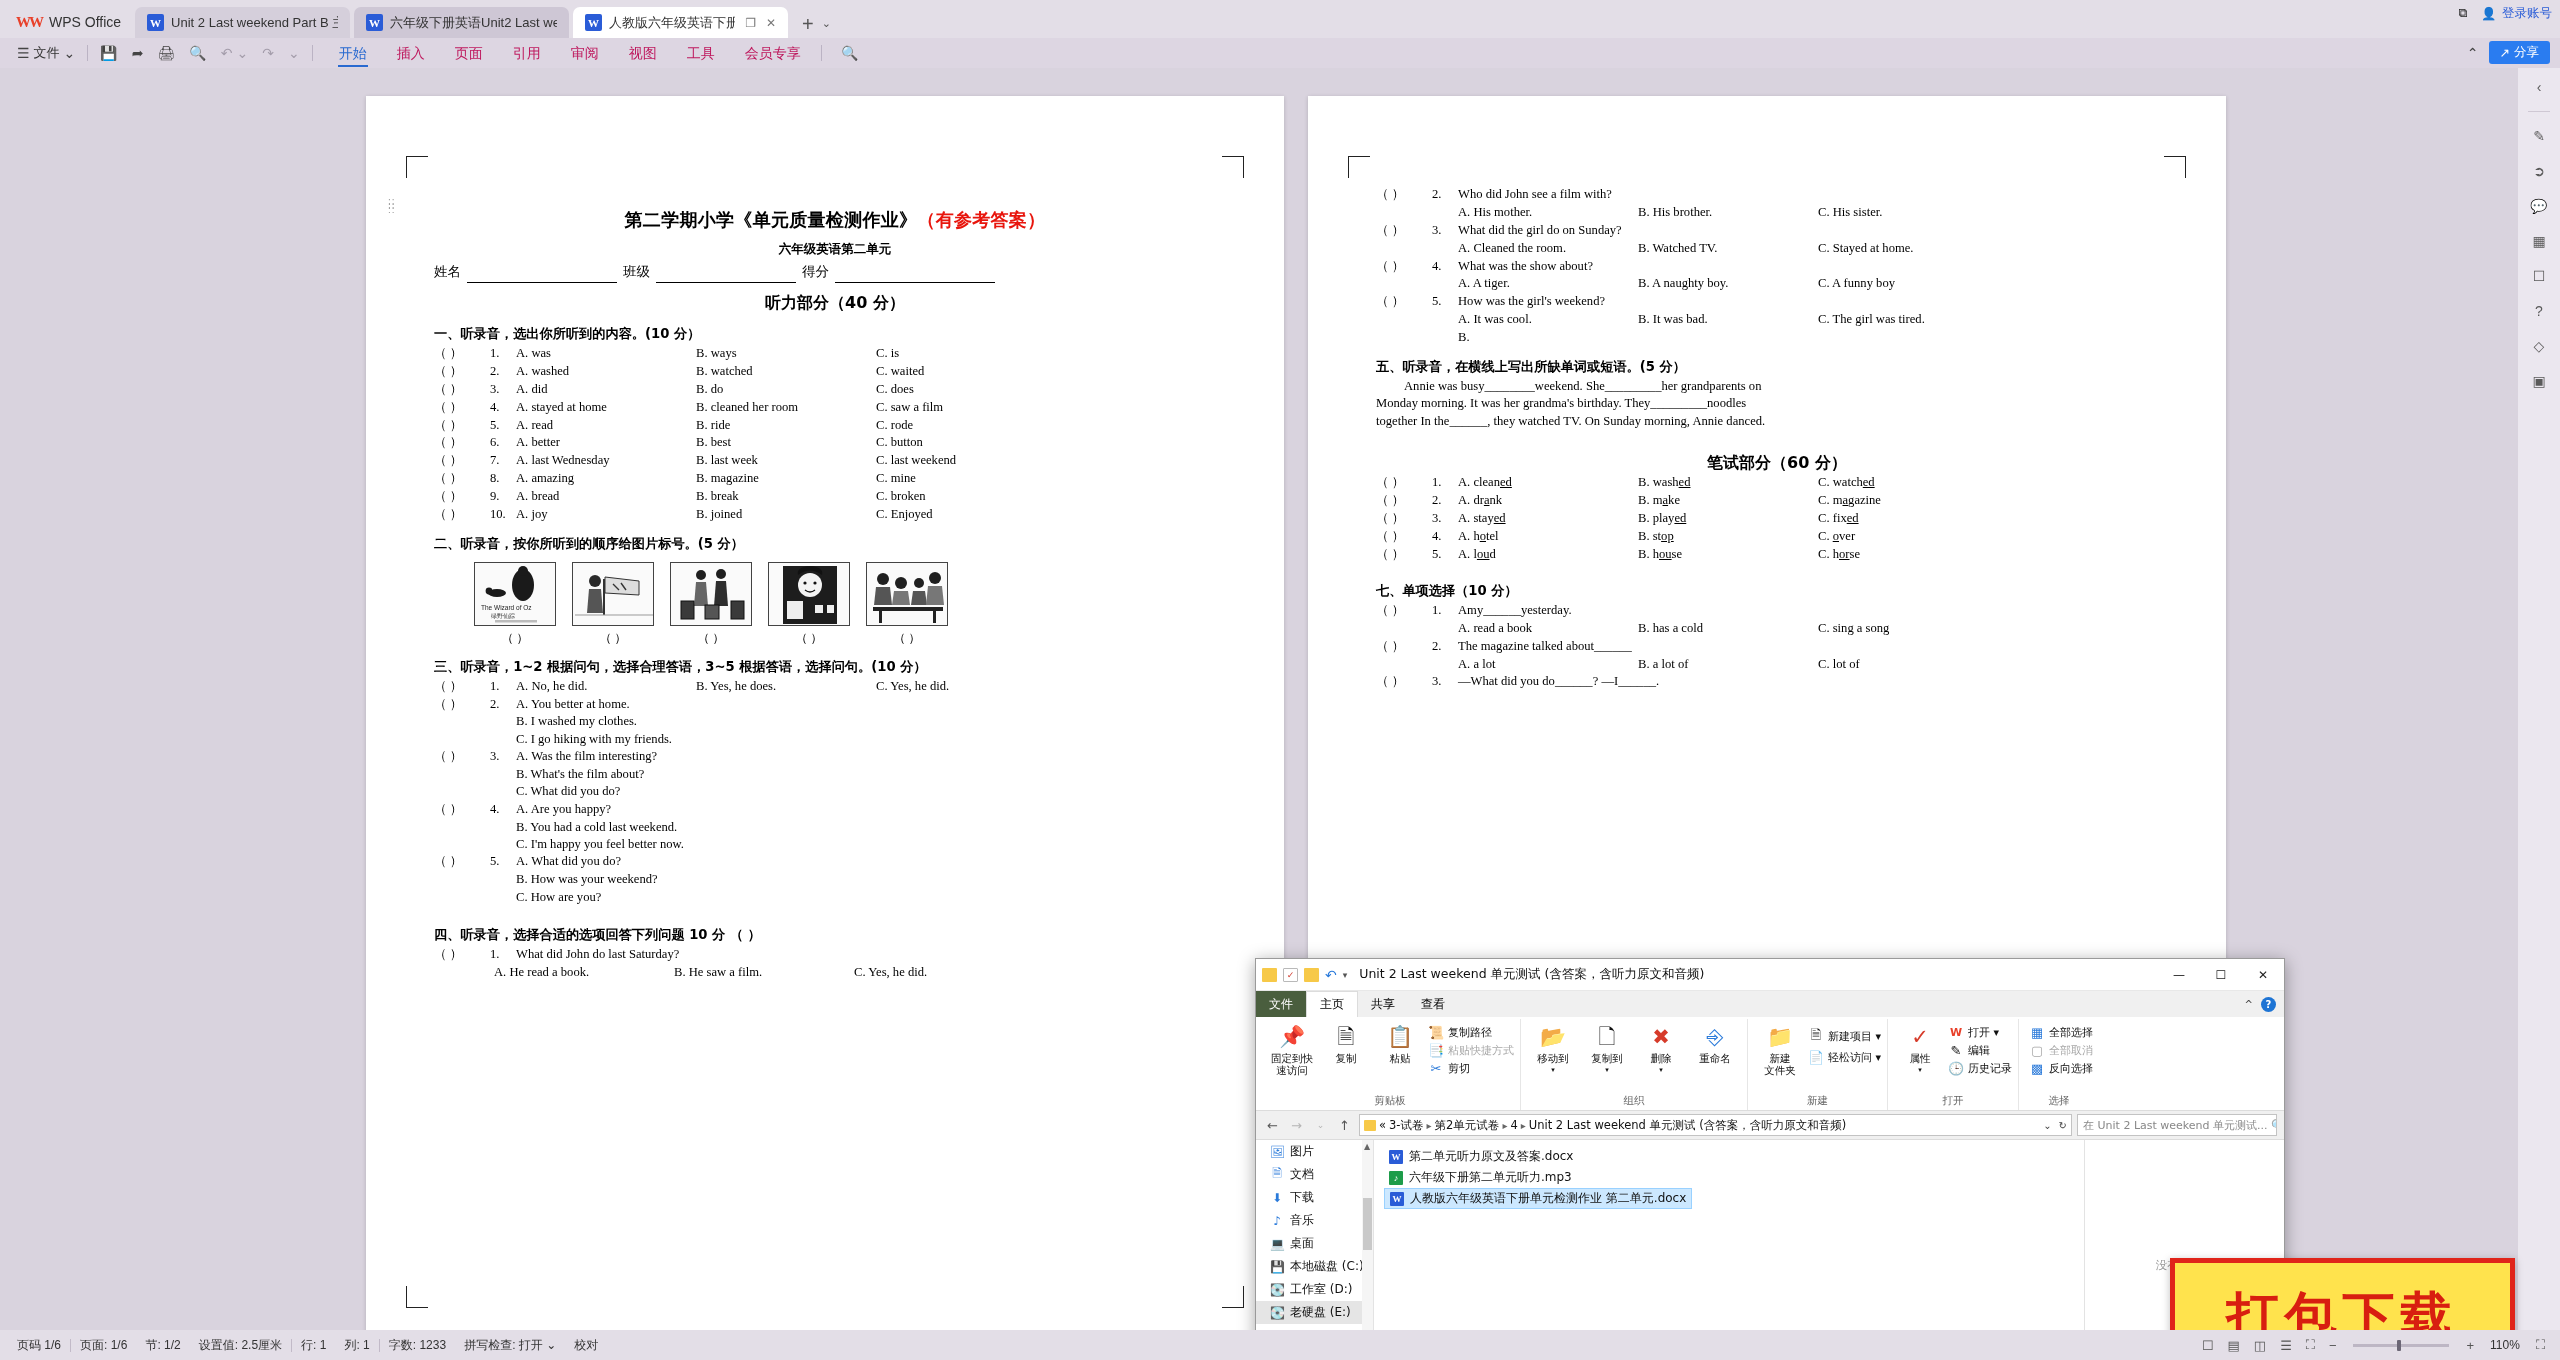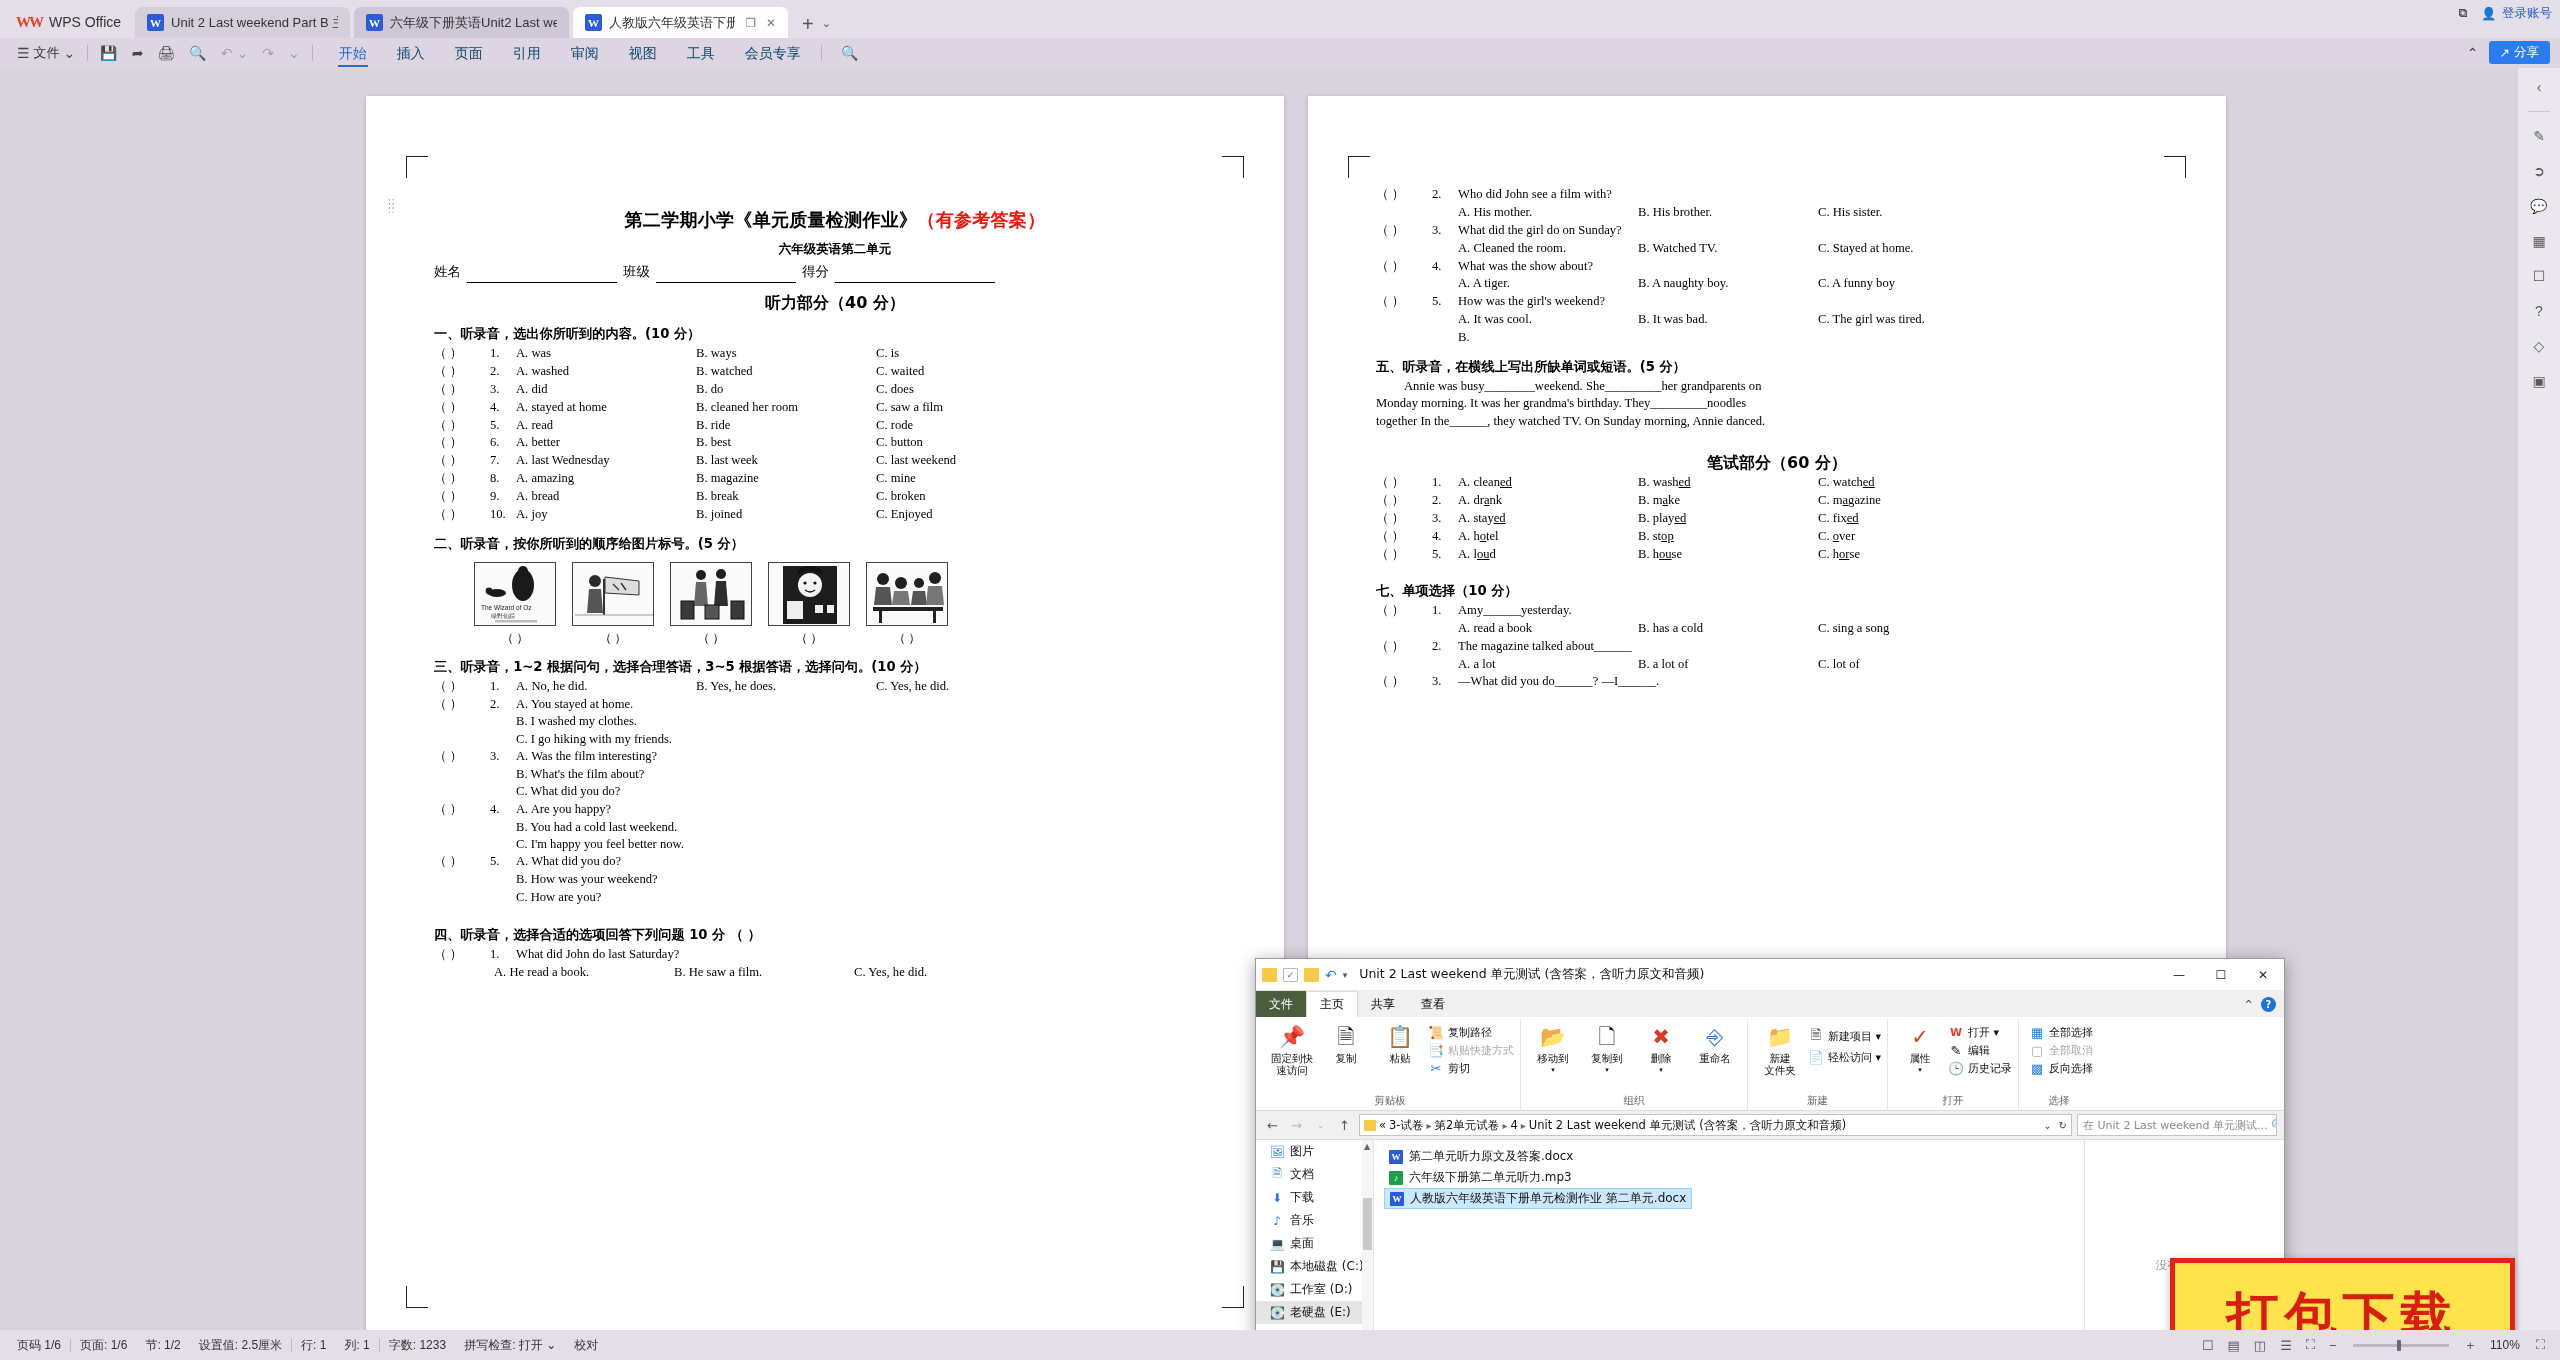--- a/index.html
+++ b/index.html
@@ -64,21 +64,21 @@
     display: flex; align-items: center; padding-left: 10px;
     position: relative;
   }
   .rb-item { display: flex; align-items: center; gap: 4px; padding: 0 7px; height: 26px; font-size: 13px; color: #333; }
   .rb-sep { width: 1px; height: 16px; background: #bbb3c4; margin: 0 5px; }
   .rb-icon { font-size: 14px; color: #444; }
   .rb-icon.dim { color: #a49dab; }
   .rb-menu { display: flex; align-items: center; margin-left: 6px; }
   .rb-menu .mi {
     padding: 0 15px; height: 28px; line-height: 28px;
-    font-size: 14px; color: #0c4a6e; position: relative;
+    font-size: 14px; color: #be185d; position: relative;
   }
   .rb-menu .mi.active { color: #2a6ad0; font-weight: normal; }
   .rb-menu .mi.active::after {
     content: ''; position: absolute; left: 14px; right: 14px; bottom: 0;
     height: 2px; background: #2a6ad0;
   }
   .ribbon-right { position: absolute; right: 10px; top: 3px; display: flex; align-items: center; gap: 10px; }
   .share-btn {
     background: #2a7cf0; color: #fff; border-radius: 3px;
     padding: 3px 11px; font-size: 12.5px; display: flex; align-items: center; gap: 4px;
@@ -569,21 +569,21 @@
               <span class="q-par">（        ）</span>
               <span class="q-num">1.</span>
               <span class="opt-a">A. No, he did.</span>
               <span class="opt-b">B. Yes, he does.</span>
               <span class="opt-c">C. Yes, he did.</span>
             </div>
 
           <div class="q-row">
               <span class="q-par">（        ）</span>
               <span class="q-num">2.</span>
-              <span>A. You stayed at home.</span>
+              <span>A. You better at home.</span>
             </div>
           <div class="q-stack">B. I washed my clothes.</div>
           <div class="q-stack">C. I go hiking with my friends.</div>
 
           <div class="q-row">
               <span class="q-par">（        ）</span>
               <span class="q-num">3.</span>
               <span>A. Was the film interesting?</span>
             </div>
           <div class="q-stack">B. What's the film about?</div>

